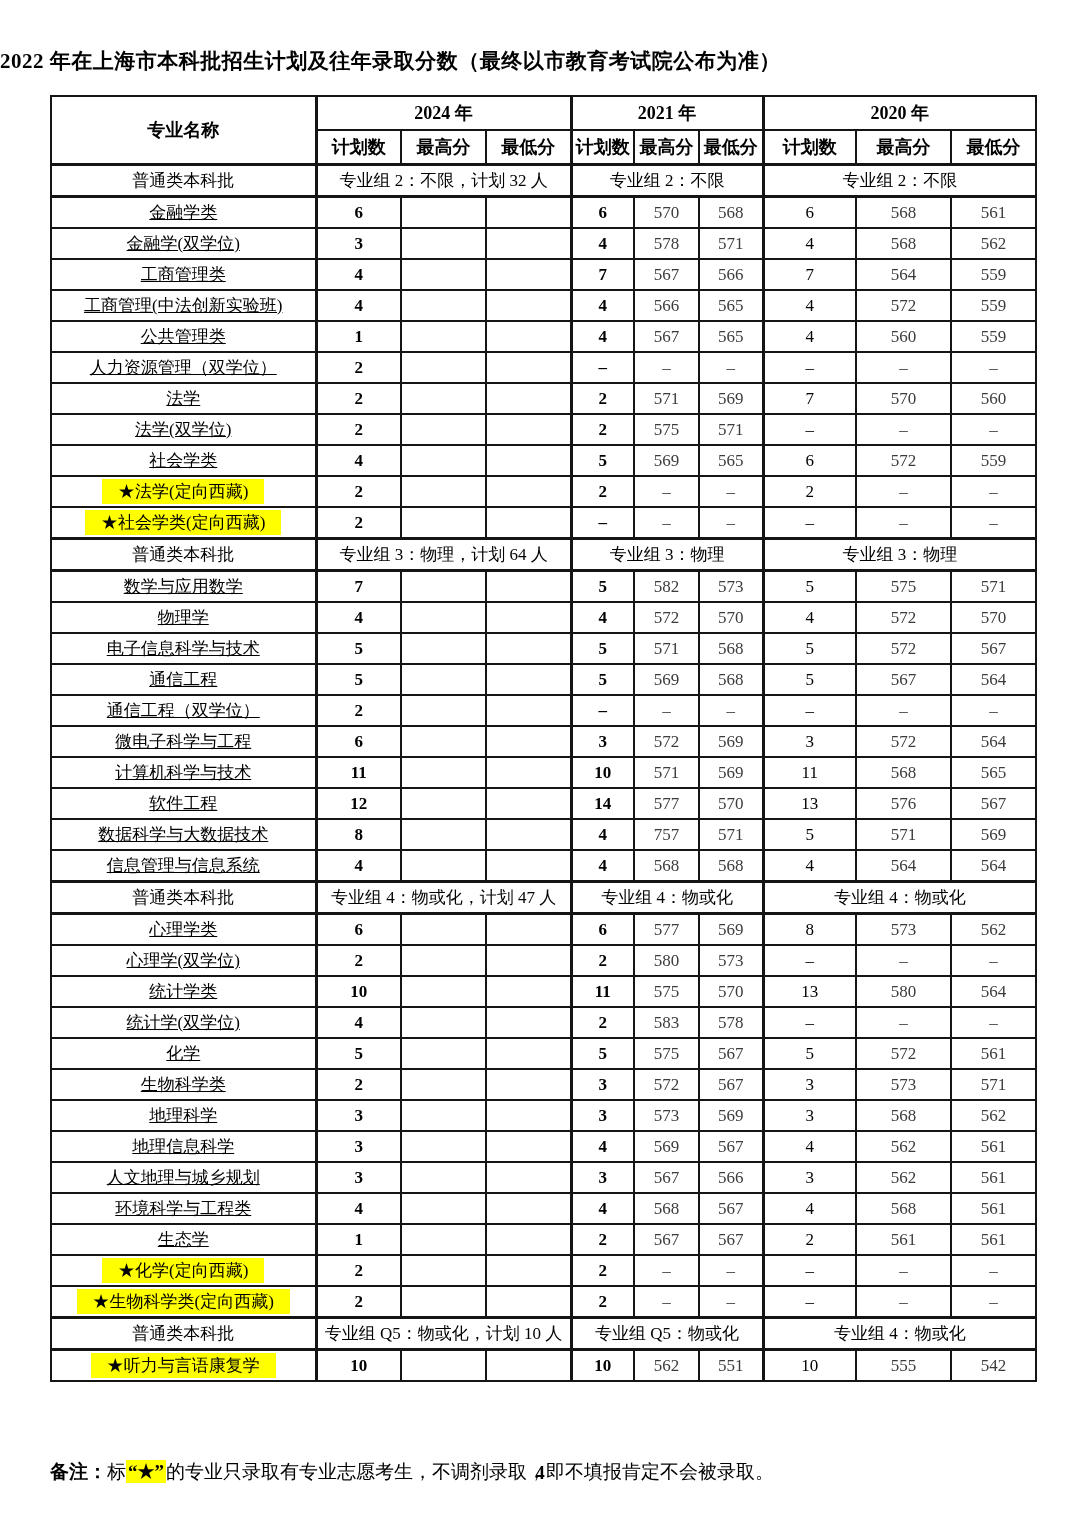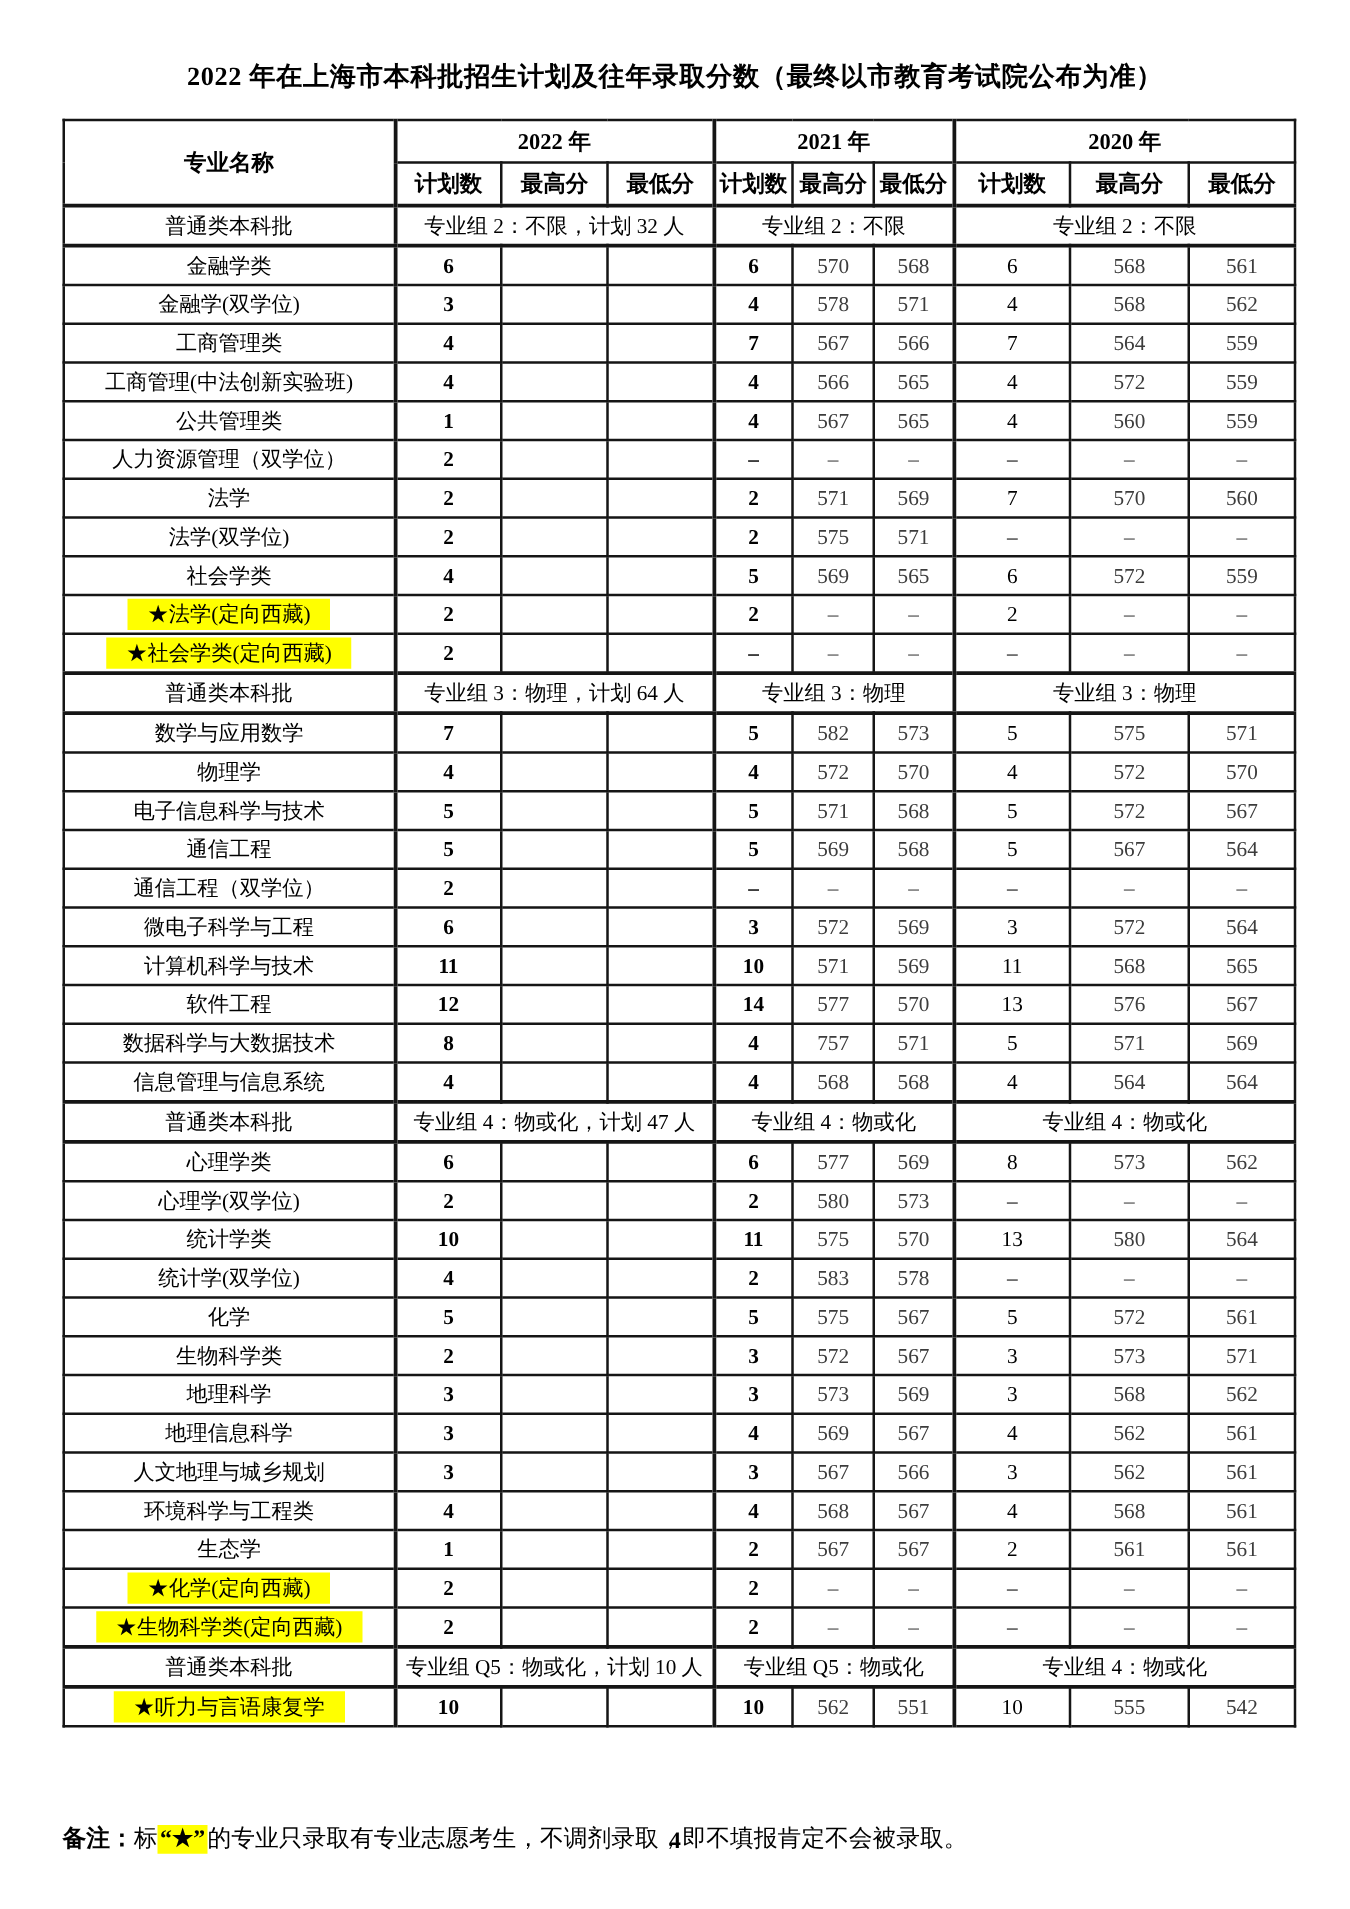--- a/index.html
+++ b/index.html
@@ -12,21 +12,20 @@
     height: 1527px;
     position: relative;
     font-family: "Liberation Serif", "DejaVu Serif", serif;
     color: #000;
   }
   .doc-title {
     position: absolute;
     top: 47px;
     left: 0;
     width: 100%;
-    text-align: center;
     font-size: 21px;
     font-weight: bold;
     letter-spacing: 0.5px;
   }
   table.adm-table {
     position: absolute;
     left: 50px;
     top: 95px;
     width: 985px;
     border-collapse: collapse;
@@ -49,21 +48,21 @@
   }
   .adm-table tbody td { height: 29px; }
   .group-row td {
     font-weight: normal;
     height: 30px;
     border-top-width: 3px;
     border-bottom-width: 3px;
     font-size: 17px;
   }
   .sep { border-left-width: 3px !important; }
-  .name-cell { font-size: 17px; }
+  .name-cell { font-size: 17px; text-decoration: underline; }
   .plan { font-weight: bold; }
   .score { color: #3c3c3c; }
   .hl {
     background: #ffff00;
     padding: 1px 16px;
     display: inline-block;
   }
   .note {
     position: absolute;
     left: 50px;
@@ -102,21 +101,21 @@
     <col style="width:63px">
       <col style="width:65px">
       <col style="width:64px">
     <col style="width:93px">
       <col style="width:95px">
       <col style="width:85px">
   </colgroup>
   <thead>
     <tr>
       <th rowspan="2">专业名称</th>
-      <th colspan="3" class="sep">2022 年</th>
+      <th colspan="3" class="sep">2024 年</th>
       <th colspan="3" class="sep">2021 年</th>
       <th colspan="3" class="sep">2020 年</th>
     </tr>
     <tr>
       <th class="sep">计划数</th>
       <th>最高分</th>
       <th>最低分</th>
       <th class="sep">计划数</th>
       <th>最高分</th>
       <th>最低分</th>

